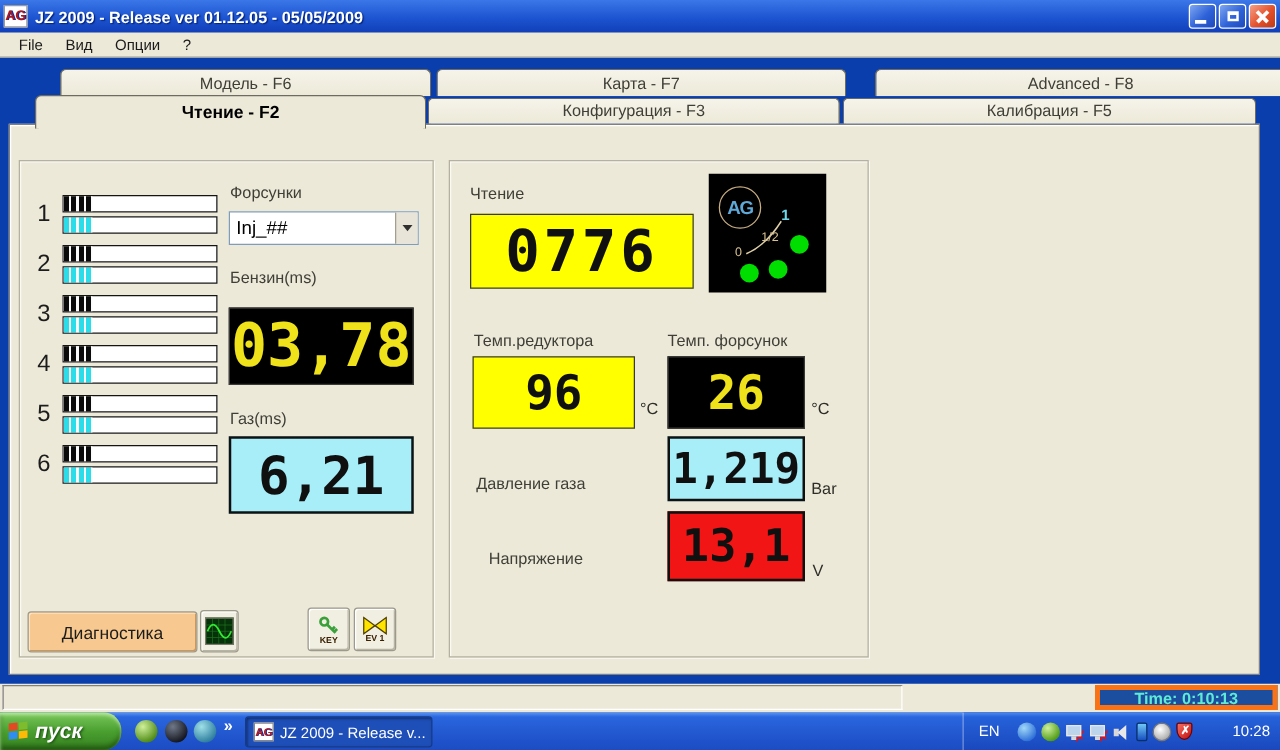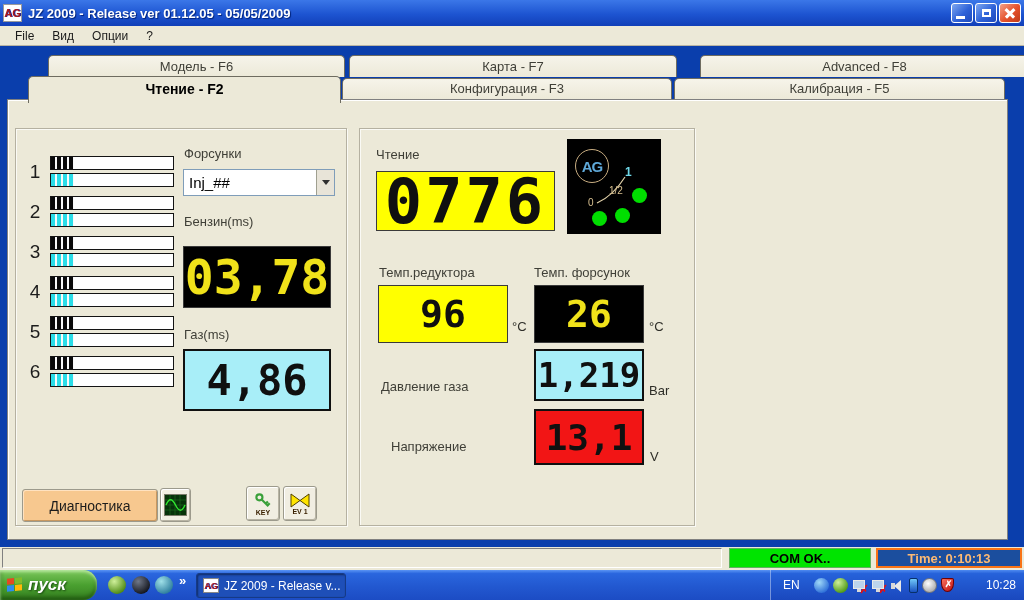--- a/index.html
+++ b/index.html
@@ -90,22 +90,22 @@
   .dot{position:absolute;width:15px;height:15px;border-radius:50%;background:#00DE00;}
 
   
   .statusbar{position:absolute;left:0;top:547px;width:1024px;height:23px;background:#ECE9D8;}
   .status-left{position:absolute;left:2px;top:1px;width:720px;height:20px;background:#ECE9D8;
     border-top:1px solid #808080;border-left:1px solid #808080;border-bottom:1px solid #fff;border-right:1px solid #fff;}
   .status-com{position:absolute;left:729px;top:1px;width:142px;height:20px;background:#00E400;
     border:1px solid #60B060;display:flex;align-items:center;justify-content:center;
     font-size:13px;font-weight:bold;color:#000;}
   .status-time{position:absolute;left:876px;top:1px;width:146px;height:20px;background:#1B4E9E;
-    border:2px solid #f97316;display:flex;align-items:center;justify-content:center;
-    font-size:13px;font-weight:bold;color:#fdba74;}
+    border:4px solid #f97316;display:flex;align-items:center;justify-content:center;
+    font-size:13px;font-weight:bold;color:#5eead4;}
 
   
   .taskbar{position:absolute;left:0;top:570px;width:1024px;height:30px;
     background:linear-gradient(180deg,#5A94F4 0%,#2A66DE 12%,#2258D0 55%,#1C4CC4 100%);}
   .start-btn{position:absolute;left:0;top:0;width:97px;height:30px;
     background:linear-gradient(180deg,#7CC85C 0%,#4AA030 50%,#358020 100%);
     border-radius:0 14px 14px 0;display:flex;align-items:center;gap:6px;padding-left:7px;
     color:#fff;font-weight:bold;font-style:italic;font-size:17px;text-shadow:1px 1px 2px #1a4a10;
     box-shadow:inset 0 2px 3px #B8E8A0,inset 0 -3px 4px #205810;}
   .flag{width:15px;height:14px;display:grid;grid-template-columns:7px 7px;grid-template-rows:6px 6px;
@@ -263,21 +263,21 @@
       <span class="combo-text">Inj_##</span>
       <span class="combo-btn">
           <span class="combo-arrow"></span>
         </span>
     </div>
 
     <div class="lbl" style="left:168px;top:85px;text-align:right;">Бензин(ms)</div>
     <div class="lcd lcd-black" style="left:167px;top:117px;width:148px;height:62px;font-size:48px;">03,78</div>
 
     <div class="lbl" style="left:168px;top:198px;">Газ(ms)</div>
-    <div class="lcd lcd-cyan" style="left:167px;top:220px;width:148px;height:62px;font-size:42px;">4,86</div>
+    <div class="lcd lcd-cyan" style="left:167px;top:220px;width:148px;height:62px;font-size:42px;">6,21</div>
 
 
     <div class="btn btn-diag">Диагностика</div>
 
     <div class="btn btn-scope">
       <span class="scope-screen">
         <svg width="21" height="20" viewBox="0 0 21 20">
           <path d="M0 5 H21 M0 10 H21 M0 15 H21 M5 0 V20 M10 0 V20 M15 0 V20" stroke="#1E6E1E" stroke-width="0.6"></path>
           <path d="M1 10 C4 3,7 3,10.5 10 S17 17,20 10" stroke="#30E830" stroke-width="1.4" fill="none"></path>
         </svg>
@@ -296,21 +296,21 @@
       <svg width="20" height="15" viewBox="0 0 20 15">
         <polygon points="1,1 10,7.5 1,14" fill="#FFE400" stroke="#504000" stroke-width="1"></polygon>
         <polygon points="19,1 10,7.5 19,14" fill="#FFE400" stroke="#504000" stroke-width="1"></polygon>
       </svg>
       <span class="cap">EV 1</span>
     </div>
   </div>
 
   <div class="groupbox gb-right">
     <div class="lbl" style="left:16px;top:18px;">Чтение</div>
-    <div class="lcd lcd-yellow" style="left:16px;top:42px;width:179px;height:60px;font-size:62px;letter-spacing:3px;">0776</div>
+    <div class="lcd lcd-yellow" style="left:16px;top:42px;width:179px;height:60px;font-size:46px;letter-spacing:3px;">0776</div>
 
     <div class="gauge">
       <div class="gauge-circle">AG</div>
       <svg style="position:absolute;left:0;top:0;" width="94" height="95">
         <path d="M 30 64 Q 46 57 58 38" stroke="#E0D0A8" stroke-width="1.2" fill="none"></path>
       </svg>
       <span class="gauge-num" style="left:21px;top:58px;">0</span>
       <span class="gauge-num" style="left:42px;top:46px;">1/2</span>
       <span class="gauge-num gauge-one" style="left:58px;top:26px;">1</span>
       <span class="dot" style="left:25px;top:72px;"></span>
@@ -331,21 +331,20 @@
     <span class="unit" style="left:289px;top:254px;">Bar</span>
 
     <div class="lbl" style="left:31px;top:310px;">Напряжение</div>
     <div class="lcd lcd-red" style="left:174px;top:280px;width:110px;height:56px;font-size:36px;">13,1</div>
     <span class="unit" style="left:290px;top:320px;">V</span>
   </div>
 </div>
 
 <div class="statusbar">
   <div class="status-left"></div>
-  <div class="status-com">COM OK..</div>
   <div class="status-time">Time: 0:10:13</div>
 </div>
 
 <div class="taskbar">
   <div class="start-btn">
     <span class="flag">
         <i class="fr"></i>
         <i class="fg"></i>
         <i class="fb"></i>
         <i class="fy"></i>

